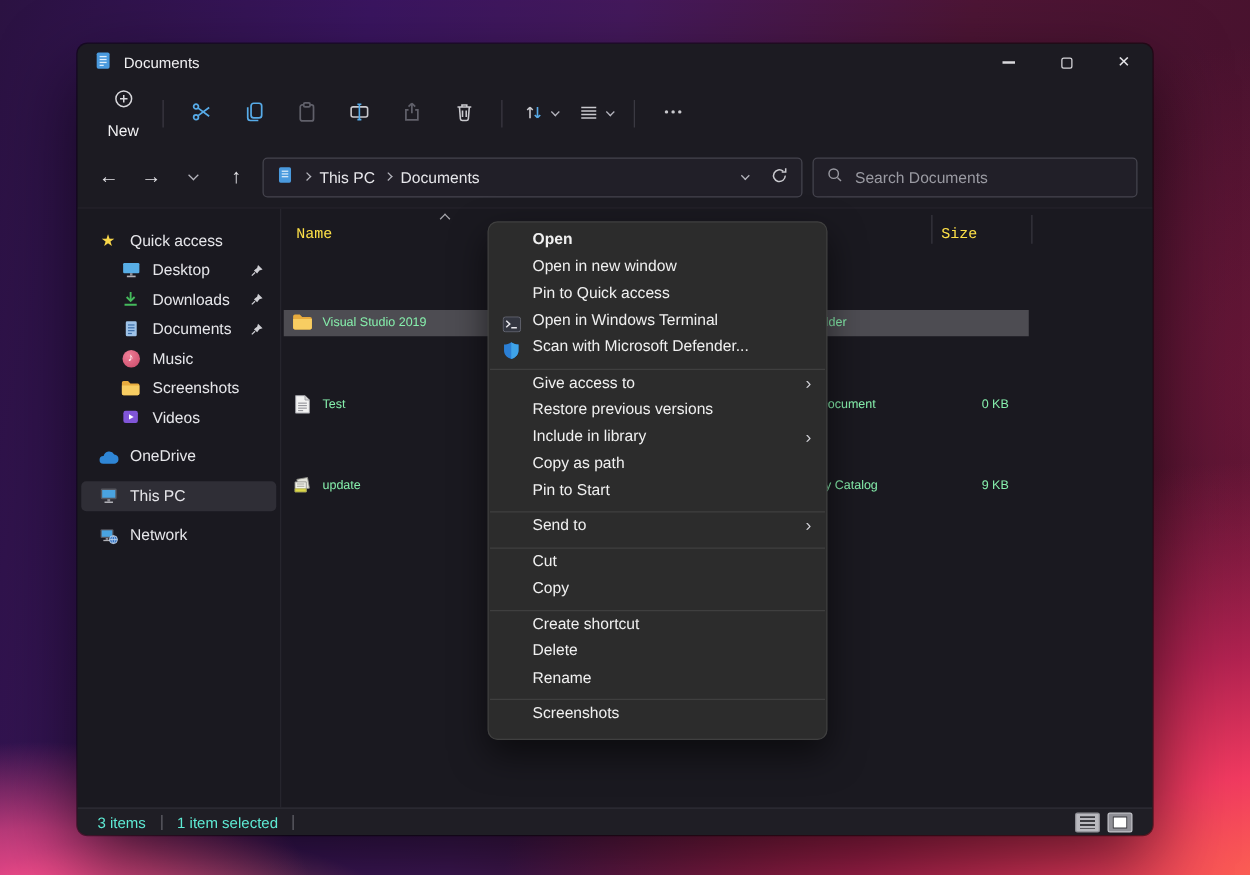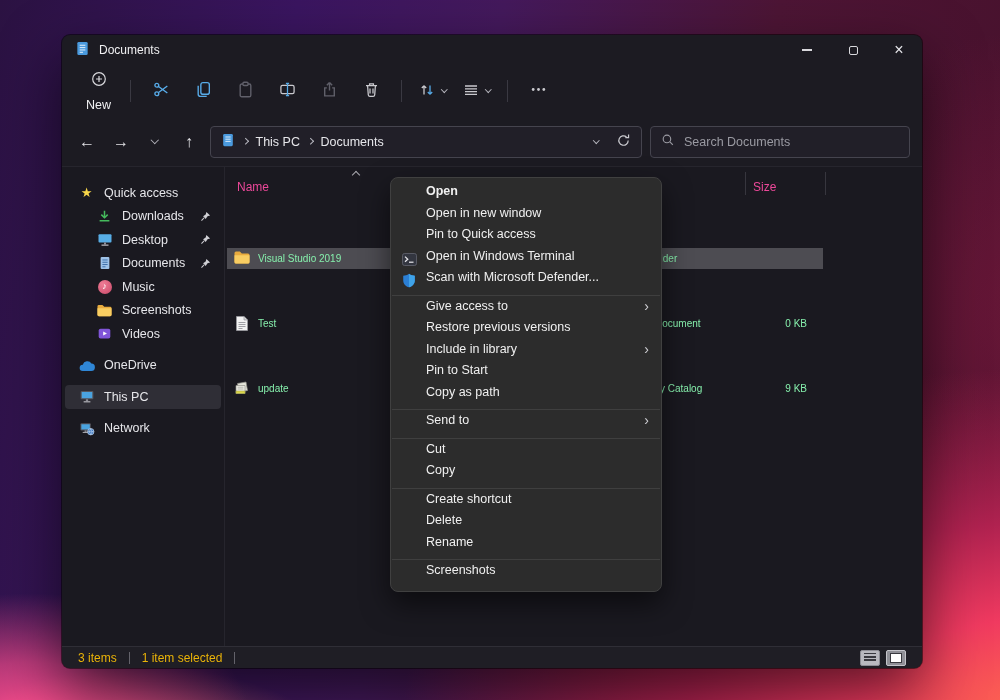--- a/index.html
+++ b/index.html
@@ -60,34 +60,34 @@
   .side-item.sub { padding-left:31px; }
   .side-item.selected { background:#2f2e36; }
   .side-gap { height:8px; }
   .side-icon { width:17px; display:flex; justify-content:center; align-items:center; flex:0 0 17px; }
   .pin { position:absolute; right:10px; top:6px; }
   .star-glyph { color:#f8d64a; font-size:13px; line-height:1; }
   .note-circle { width:14px; height:14px; border-radius:50%; background:radial-gradient(circle at 35% 30%, #ef7d96, #c94868);
     display:flex; align-items:center; justify-content:center; color:#fff; font-size:9px; line-height:1; }
   
   .content { flex:1; position:relative; min-width:0; }
-  .col-header-label { position:absolute; font-size:12px; color:#ec4899; }
+  .col-header-label { position:absolute; font-size:12px; color:#fde047;font-family:Liberation Mono, monospace; }
   .col-sep { position:absolute; top:5px; height:23px; width:1px; background:#37363e; }
   .sort-caret { position:absolute; width:6px; height:6px; border-right:1.2px solid #a8a8ae; border-bottom:1.2px solid #a8a8ae;
     transform:rotate(-135deg); }
   .rows { position:absolute; top:37px; left:0; right:0; }
   .frow { height:21px; position:relative; display:flex; align-items:center; font-size:10px; color:#86efac;margin-top:44px; }
   .frow .hl { position:absolute; left:2px; top:0; height:21px; width:596px; background:#4d4c52; }
   .frow .ficon { position:absolute; left:9px; top:3px; }
   .frow .fname { position:absolute; left:33px; }
   .frow .ftype { position:absolute; left:430px; }
   .frow .fsize { position:absolute; left:520px; width:62px; text-align:right; }
   
   .statusbar { height:22px; flex:0 0 22px; border-top:1px solid #2f2e36; background:#1f1e25;
-    display:flex; align-items:center; padding:0 16px; gap:12px; font-size:12px; color:#eab308; }
+    display:flex; align-items:center; padding:0 16px; gap:12px; font-size:12px; color:#5eead4; }
   .sb-sep { width:1px; height:12px; background:#63626a; }
   .sb-views { margin-left:auto; display:flex; gap:6px; }
   .view-ico { width:20px; height:16px; border-radius:2px; display:flex; align-items:center; justify-content:center; }
   .vi-details { border:1px solid #8d8d94; background:#b9b9bf; }
   .vi-details .lines { width:12px; height:10px; background:repeating-linear-gradient(#3a3a40 0 1.4px, transparent 1.4px 3.2px); }
   .vi-thumb { border:1px solid #c3c3c9; background:#8f8f96; }
   .vi-thumb .box { width:12px; height:10px; background:#ffffff; border:1px solid #3a3a40; }
   
   .ctx-menu { position:absolute; left:390px; top:177px; width:272px; z-index:20;
     background:#2c2c2c; border:1px solid #404040; border-radius:8px; padding:6px 0;
@@ -268,41 +268,41 @@
 
   <div class="main">
 
     <div class="sidebar">
       <div class="side-item">
         <span class="side-icon star-glyph">★</span>
         <span>Quick access</span>
       </div>
       <div class="side-item sub">
         <span class="side-icon">
+          <svg width="16" height="16" viewBox="0 0 16 16">
+              <rect x="1.5" y="2.3" width="13" height="8.2" rx="1" fill="#58aee6"></rect>
+              <rect x="7" y="10.5" width="2" height="2" fill="#8e8e96"></rect>
+              <rect x="4.5" y="12.5" width="7" height="1.3" fill="#b0b0b6"></rect>
+            </svg>
+        </span>
+        <span>Desktop</span>
+        <span class="pin"><svg width="11" height="11" viewBox="0 0 12 12">
+              <path d="M7 1 L11 5 L8.2 5.8 L6.2 8.6 L3.4 5.8 L6.2 3.8 Z" fill="#cfcfd4"></path>
+              <path d="M4.4 7.6 L1.6 10.4" stroke="#cfcfd4" stroke-width="1.1"></path>
+            </svg></span>
+      </div>
+      <div class="side-item sub">
+        <span class="side-icon">
           <svg width="15" height="15" viewBox="0 0 16 16" fill="none" stroke="#45ba5c" stroke-width="1.6">
               <path d="M8 1.8 V9"></path>
               <path d="M4.6 6 L8 9.4 L11.4 6"></path>
               <path d="M2.8 12.6 H13.2"></path>
             </svg>
         </span>
         <span>Downloads</span>
-        <span class="pin"><svg width="11" height="11" viewBox="0 0 12 12">
-              <path d="M7 1 L11 5 L8.2 5.8 L6.2 8.6 L3.4 5.8 L6.2 3.8 Z" fill="#cfcfd4"></path>
-              <path d="M4.4 7.6 L1.6 10.4" stroke="#cfcfd4" stroke-width="1.1"></path>
-            </svg></span>
-      </div>
-      <div class="side-item sub">
-        <span class="side-icon">
-          <svg width="16" height="16" viewBox="0 0 16 16">
-              <rect x="1.5" y="2.3" width="13" height="8.2" rx="1" fill="#58aee6"></rect>
-              <rect x="7" y="10.5" width="2" height="2" fill="#8e8e96"></rect>
-              <rect x="4.5" y="12.5" width="7" height="1.3" fill="#b0b0b6"></rect>
-            </svg>
-        </span>
-        <span>Desktop</span>
         <span class="pin"><svg width="11" height="11" viewBox="0 0 12 12">
               <path d="M7 1 L11 5 L8.2 5.8 L6.2 8.6 L3.4 5.8 L6.2 3.8 Z" fill="#cfcfd4"></path>
               <path d="M4.4 7.6 L1.6 10.4" stroke="#cfcfd4" stroke-width="1.1"></path>
             </svg></span>
       </div>
       <div class="side-item sub">
         <span class="side-icon">
           <svg width="14" height="14" viewBox="0 0 16 16">
               <rect x="3" y="1.2" width="10" height="13.6" rx="1.2" fill="#9fc3e8"></rect>
               <rect x="5" y="4" width="6" height="1.1" fill="#3d6ea8"></rect>
@@ -479,24 +479,24 @@
     <span class="mi-arrow">›</span>
   </div>
   <div class="menu-item">
     <span class="mi-label">Restore previous versions</span>
   </div>
   <div class="menu-item">
     <span class="mi-label">Include in library</span>
     <span class="mi-arrow">›</span>
   </div>
   <div class="menu-item">
+    <span class="mi-label">Copy as path</span>
+  </div>
+  <div class="menu-item">
     <span class="mi-label">Pin to Start</span>
-  </div>
-  <div class="menu-item">
-    <span class="mi-label">Copy as path</span>
   </div>
   <div class="menu-divider"></div>
   <div class="menu-item">
     <span class="mi-label">Send to</span>
     <span class="mi-arrow">›</span>
   </div>
   <div class="menu-divider"></div>
   <div class="menu-item">
     <span class="mi-label">Cut</span>
   </div>

